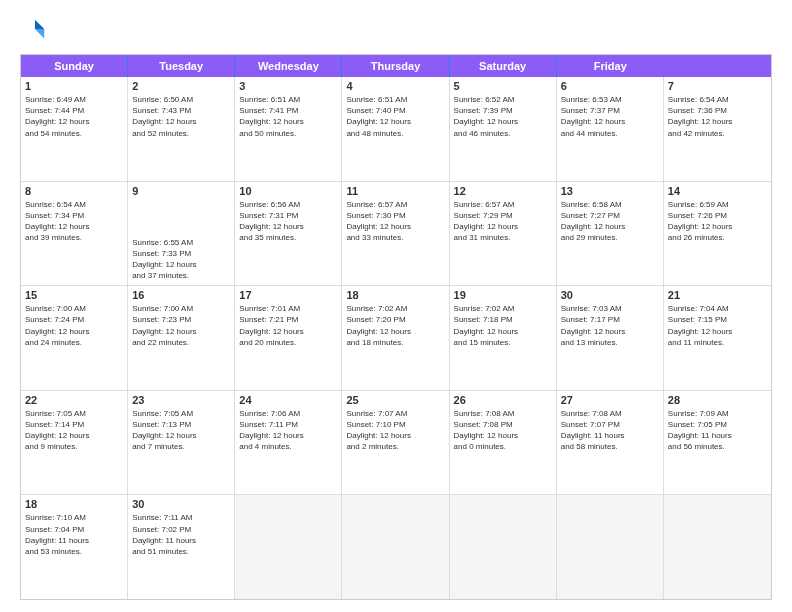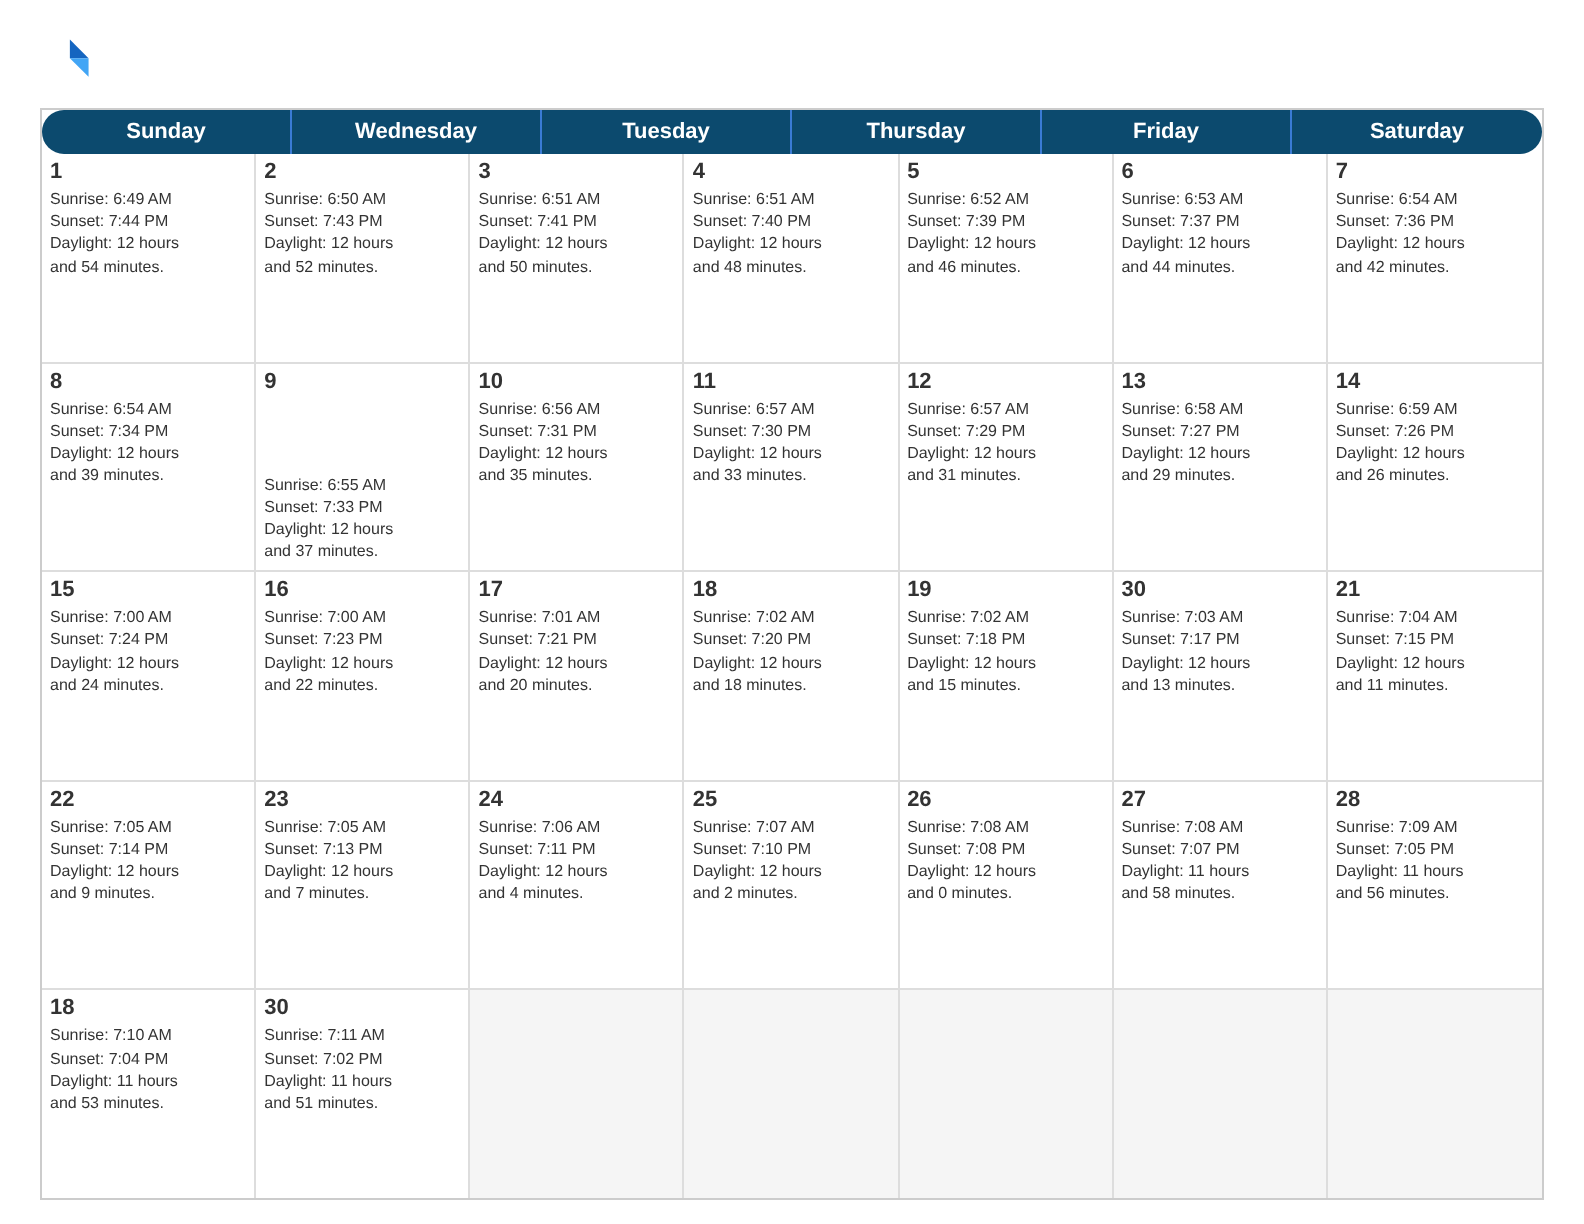--- a/index.html
+++ b/index.html
@@ -53,23 +53,22 @@
       color: #555;
     }
     .calendar {
       flex: 1;
       display: flex;
       flex-direction: column;
       border: 1px solid #ccc;
     }
     .cal-header {
       display: grid;
-      grid-template-columns: repeat(6, 1fr);
-      background: #0c4a6e;
-      border-radius: 11px;
+      grid-template-columns: repeat(7, 1fr);
+      background: #8b5cf6;
     }
     .cal-header-cell {
       color: #fff;
       font-size: 11px;
       font-weight: bold;
       padding: 5px 4px;
       text-align: center;
       border-right: 1px solid #3a7bd5;
     }
     .cal-header-cell:last-child { border-right: none; }
@@ -125,25 +124,25 @@
     </div>
     <div class="month-title">
       <h1></h1>
       <h2></h2>
     </div>
   </div>
 
   <div class="calendar">
     <div class="cal-header">
     <div class="cal-header-cell">Sunday</div>
+        <div class="cal-header-cell">Tuesday</div>
         <div class="cal-header-cell">Wednesday</div>
-        <div class="cal-header-cell">Tuesday</div>
         <div class="cal-header-cell">Thursday</div>
+        <div class="cal-header-cell">Saturday</div>
         <div class="cal-header-cell">Friday</div>
-        <div class="cal-header-cell">Saturday</div>
       </div>
     <div class="cal-body">
     <div class="cal-row">
           <div class="cal-cell">
             <span class="day-num">1</span>
             <div class="cell-text" style="white-space: pre-line;">Sunrise: 6:49 AM
 Sunset: 7:44 PM
 Daylight: 12 hours
 and 54 minutes.</div>
           </div>

